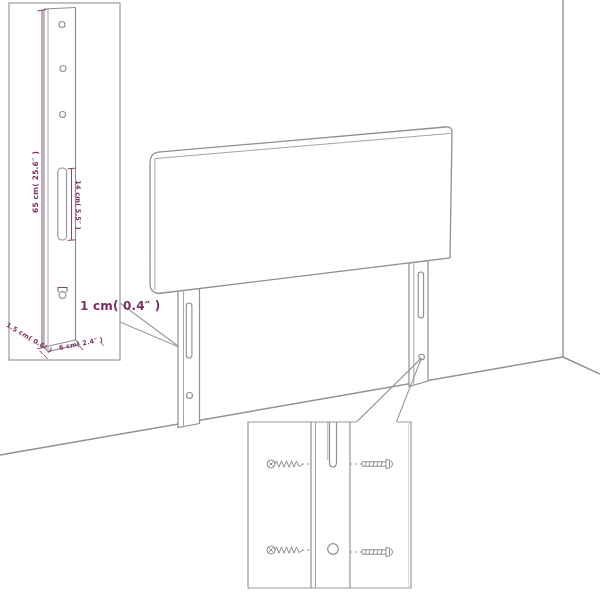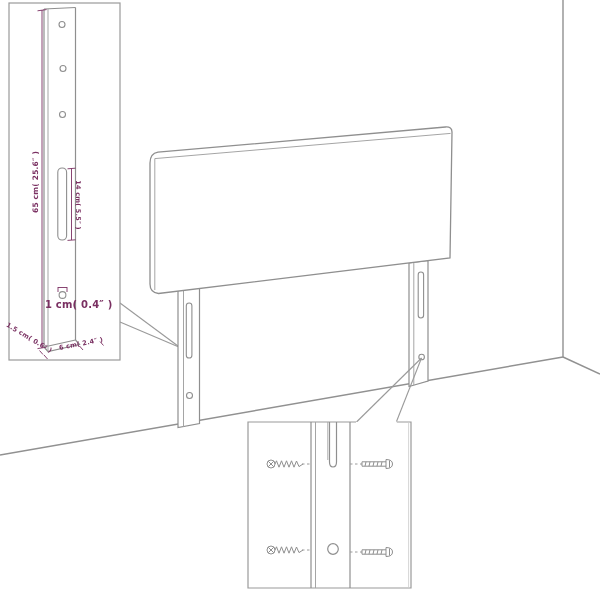--- a/index.html
+++ b/index.html
@@ -7,21 +7,21 @@
     position:relative;width:600px;height:600px;background:#ffffff;overflow:hidden;
     font-family:"DejaVu Sans", sans-serif;
   }
   #scene-svg{position:absolute;left:0;top:0;}
   .dim-label{
     position:absolute;color:#7a3062;font-weight:bold;white-space:nowrap;
     letter-spacing:0.2px;line-height:1;transform-origin:center center;
   }
   .dim-height{left:36px;top:182px;font-size:7.5px;transform:translate(-50%,-50%) rotate(-90deg);}
   .dim-slot{left:78px;top:205px;font-size:6.5px;transform:translate(-50%,-50%) rotate(90deg);}
-  .dim-hole{left:45px;top:300px;font-size:10px;}
+  .dim-hole{left:45px;top:300px;font-size:12px;padding-left:35px;}
   .dim-thickness{left:29px;top:338px;font-size:6.5px;transform:translate(-50%,-50%) rotate(31deg);}
   .dim-width{left:81px;top:344px;font-size:6.5px;transform:translate(-50%,-50%) rotate(-11deg);}
 </style>
 </head>
 <body>
 
 <div id="canvas">
 
   <svg id="scene-svg" width="600" height="600" viewBox="0 0 600 600">
 

